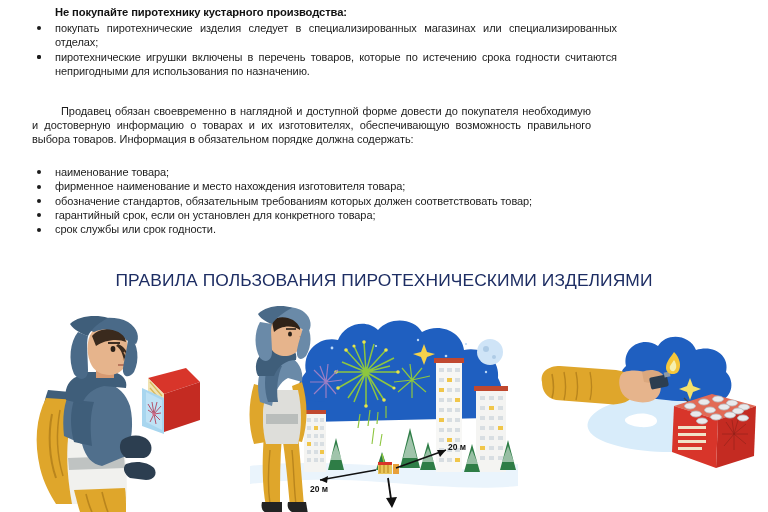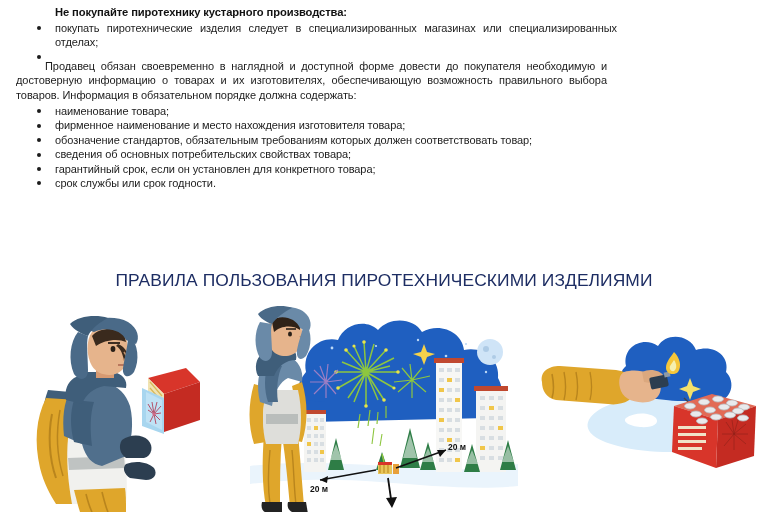--- a/index.html
+++ b/index.html
@@ -30,21 +30,21 @@
     text-align:justify;
     letter-spacing:-0.08px;
     color:#1c1c1c;
   }
   ul.bullets li .dot{
     position:absolute;left:37px;top:5.3px;
     width:4px;height:4px;border-radius:50%;
     background:#1c1c1c;display:block;
   }
   .para{
-    margin:0;
+    margin:16px;
     padding:0 12px 0 16px;
     text-indent:29px;
     font-size:11px;line-height:14.4px;
     text-align:justify;
     letter-spacing:-0.06px;
     color:#1c1c1c;
   }
   .gap{height:9px;}
   .gap2{height:2px;}
 
@@ -77,33 +77,33 @@
 
 <div class="page">
 
   <div class="textblock">
 
     <div class="lead-title">Не покупайте пиротехнику кустарного производства:</div>
 
     <ul class="bullets">
       <li><span class="dot"></span><span>покупать пиротехнические изделия следует в специализированных магазинах или специализированных отделах;</span></li>
       <li><span class="dot"></span></li>
+      <li><span class="dot"></span><span>пиротехнические игрушки включены в перечень товаров, которые по истечению срока годности считаются непригодными для использования по назначению.</span></li>
     </ul>
 
     <div class="gap"></div>
 
     <p class="para">Продавец обязан своевременно в наглядной и доступной форме довести до покупателя необходимую и достоверную информацию о товарах и их изготовителях, обеспечивающую возможность правильного выбора товаров. Информация в обязательном порядке должна содержать:</p>
 
     <div class="gap2"></div>
 
     <ul class="bullets">
       <li><span class="dot"></span><span>наименование товара;</span></li>
       <li><span class="dot"></span><span>фирменное наименование и место нахождения изготовителя товара;</span></li>
       <li><span class="dot"></span><span>обозначение стандартов, обязательным требованиям которых должен соответствовать товар;</span></li>
-      <li><span class="dot"></span><span>сведения об основных потребительских свойствах товара;</span></li>
       <li><span class="dot"></span><span>гарантийный срок, если он установлен для конкретного товара;</span></li>
       <li><span class="dot"></span><span>срок службы или срок годности.</span></li>
     </ul>
   </div>
 
   <div class="main-heading">ПРАВИЛА ПОЛЬЗОВАНИЯ ПИРОТЕХНИЧЕСКИМИ ИЗДЕЛИЯМИ</div>
 
   <div class="illus">
 
     <div class="fig1">

